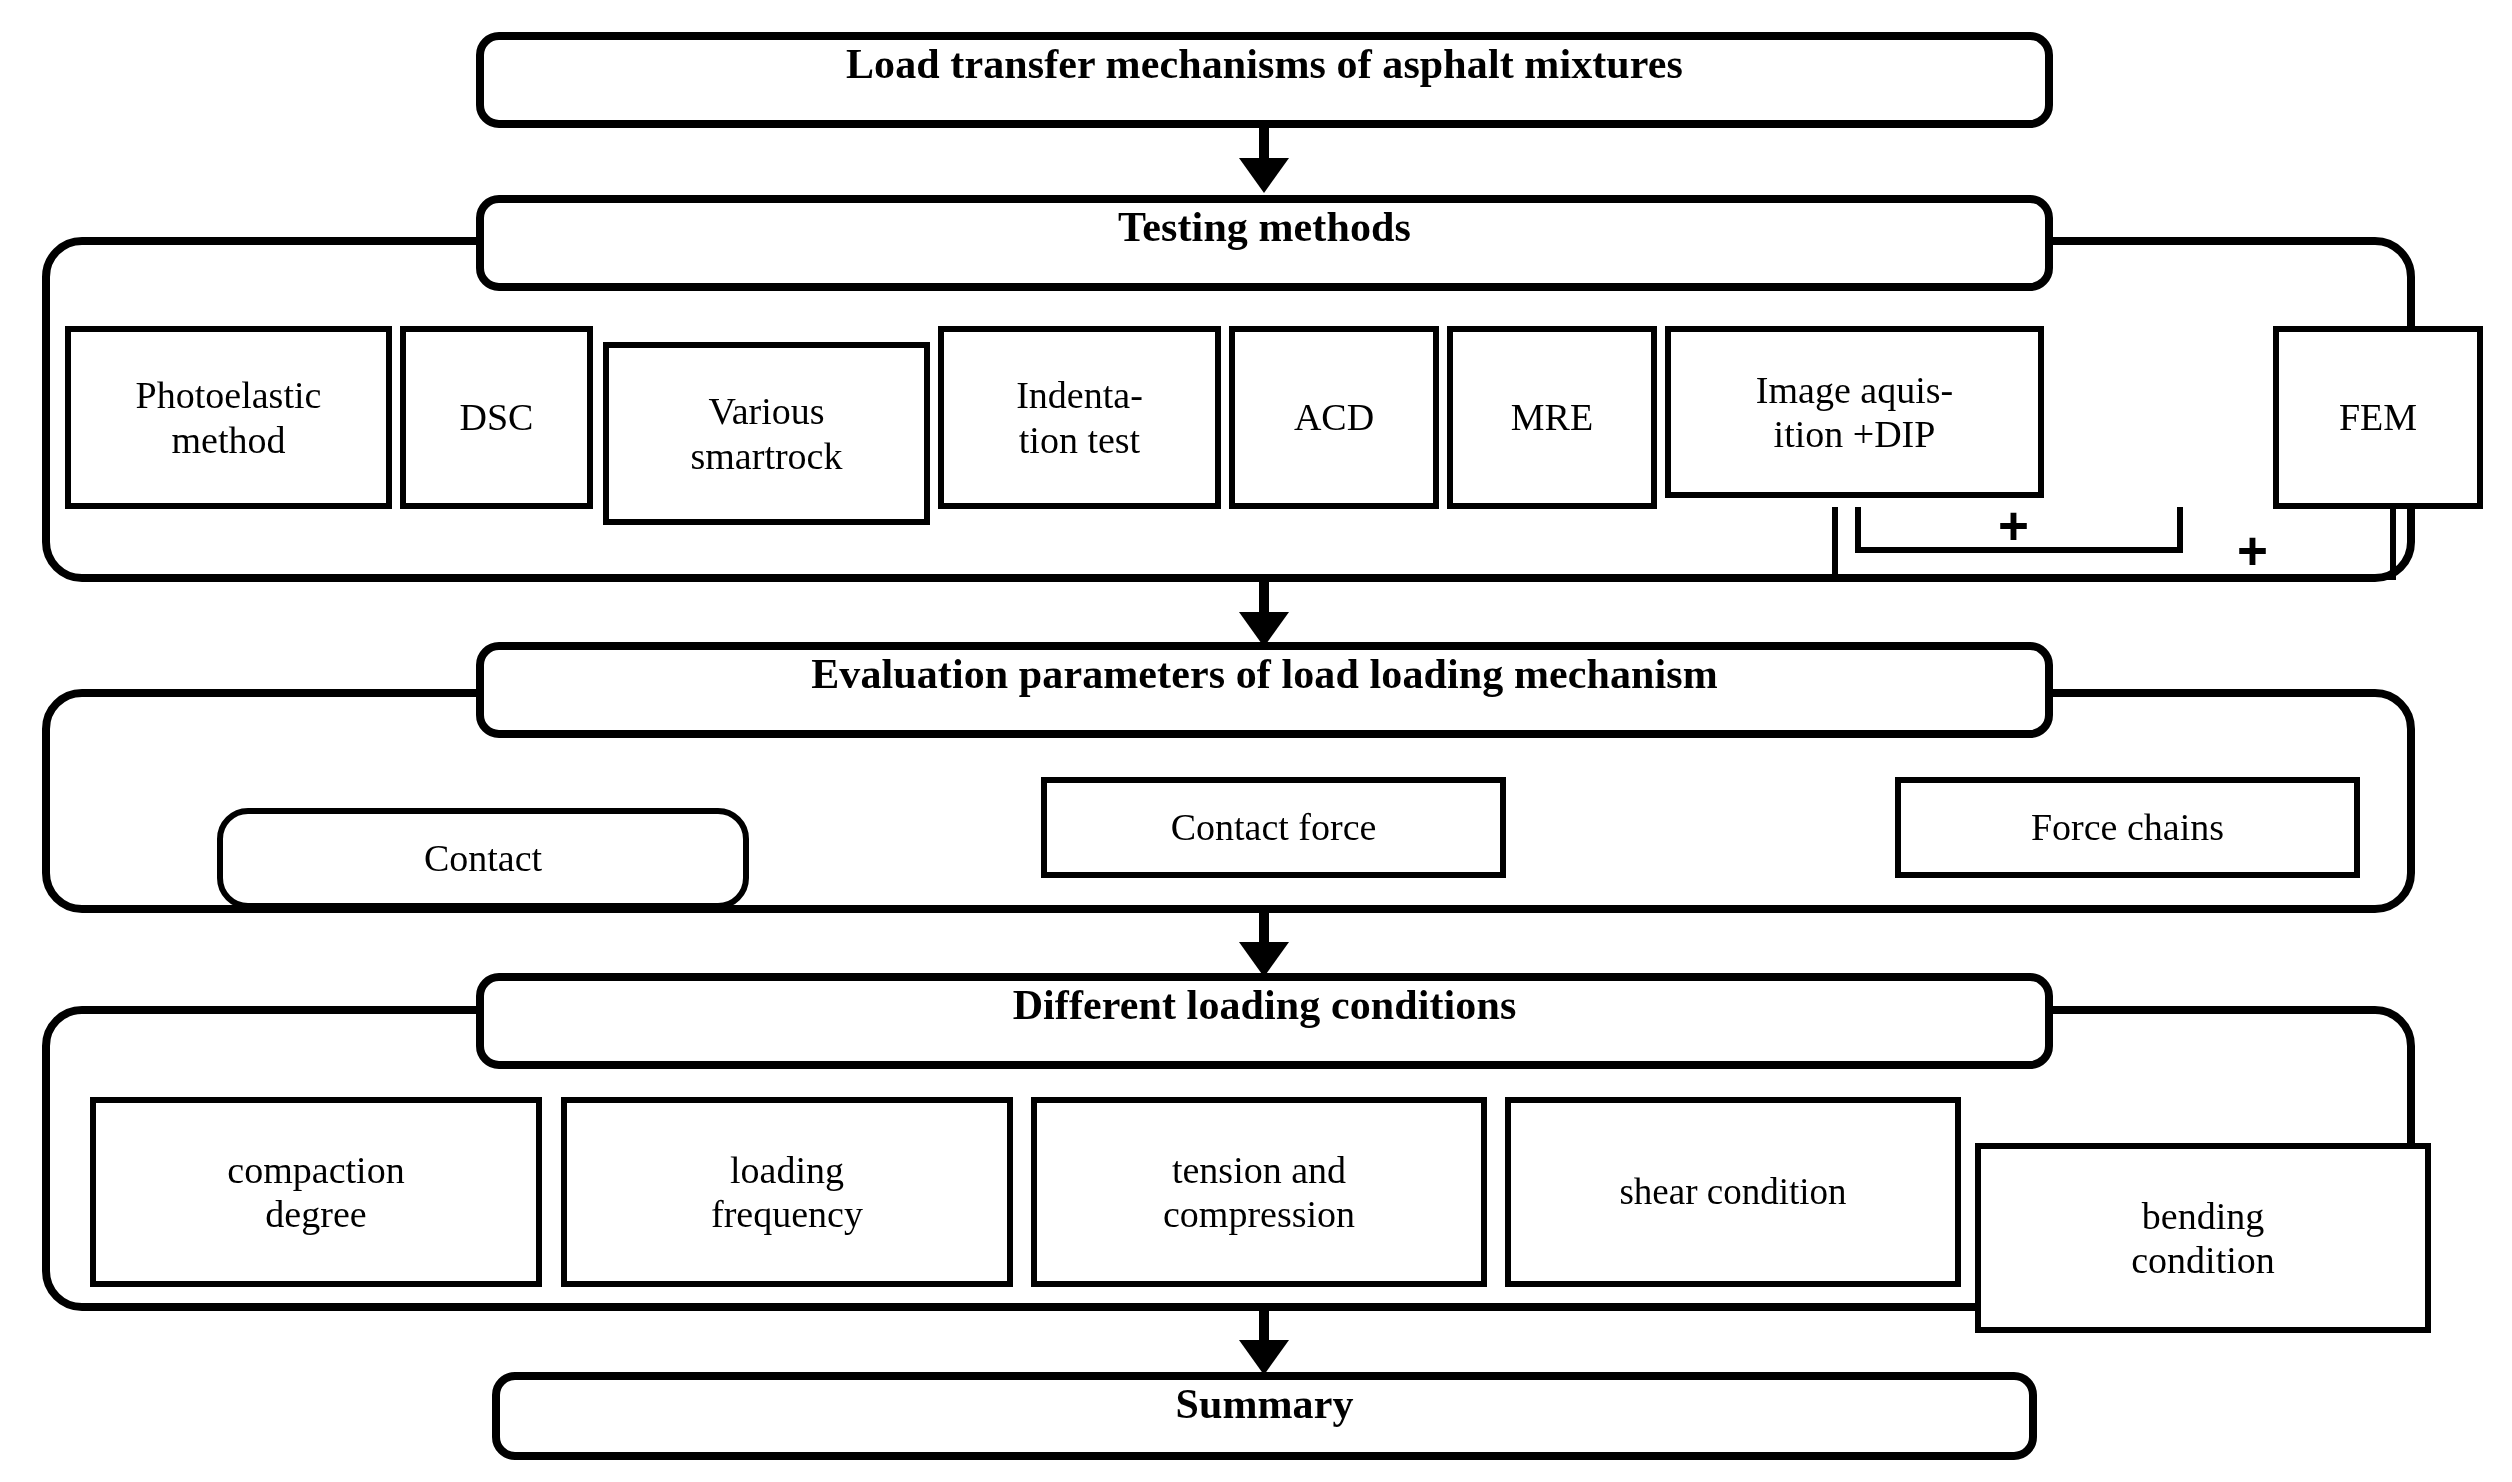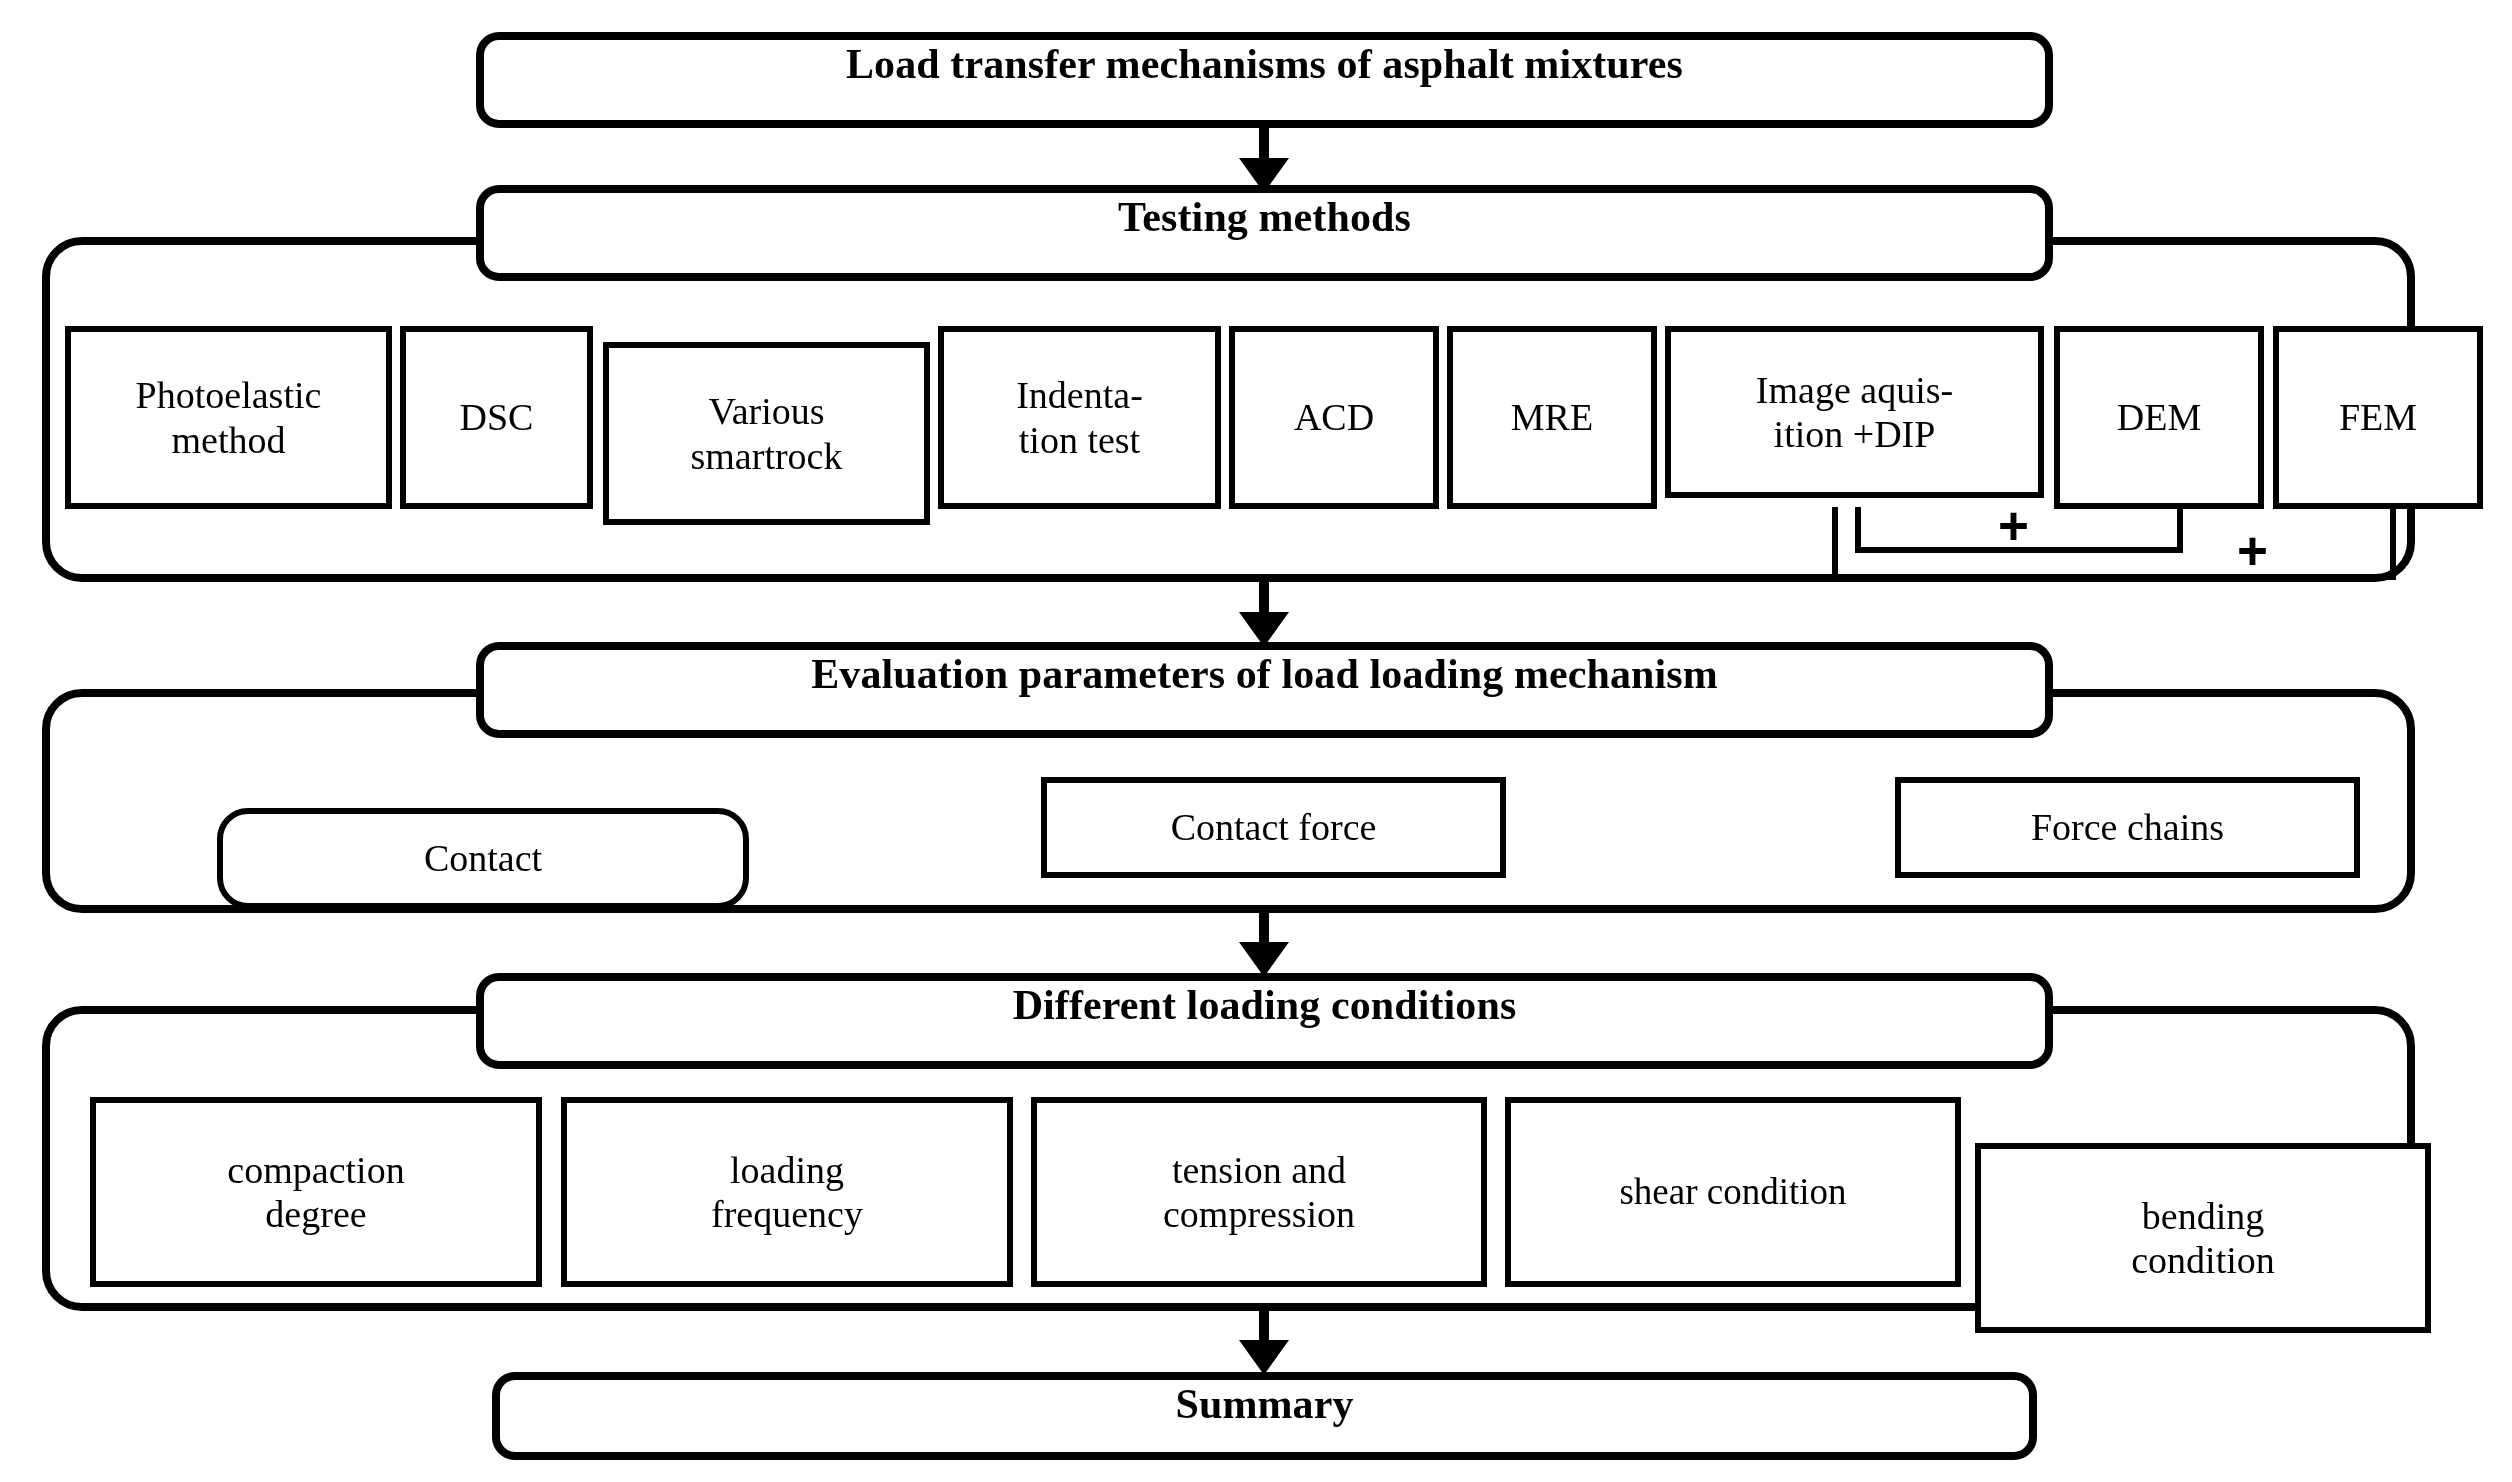--- a/index.html
+++ b/index.html
@@ -93,21 +93,21 @@
 
   <div class="rbox" style="left:476px; top:32px; width:1577px; height:96px;">
     <span class="title-text">Load transfer mechanisms of asphalt mixtures</span>
   </div>
 
   <div class="arrow-stem" style="left:1259px; top:128px; height:32px;"></div>
   <div class="arrow-head" style="left:1239px; top:158px;"></div>
 
   <div class="container" style="left:42px; top:237px; width:2373px; height:345px;"></div>
 
-  <div class="rbox" style="left:476px; top:185px; width:1577px; height:96px;">
+  <div class="rbox" style="left:476px; top:195px; width:1577px; height:96px;">
     <span class="title-text">Testing methods</span>
   </div>
 
   <div class="sqbox" style="left:65px; top:326px; width:327px; height:183px;">
     <span class="item-text">Photoelastic<br>method</span>
   </div>
 
   <div class="sqbox" style="left:400px; top:326px; width:193px; height:183px;">
     <span class="item-text">DSC</span>
   </div>
@@ -125,23 +125,20 @@
   </div>
 
   <div class="sqbox" style="left:1447px; top:326px; width:210px; height:183px;">
     <span class="item-text">MRE</span>
   </div>
 
   <div class="sqbox" style="left:1665px; top:326px; width:379px; height:172px;">
     <span class="item-text">Image aquis-<br>ition +DIP</span>
   </div>
 
-  <div class="sqbox" style="left:2054px; top:326px; width:210px; height:183px;">
-    <span class="item-text">DEM</span>
-  </div>
 
   <div class="sqbox" style="left:2273px; top:326px; width:210px; height:183px;">
     <span class="item-text">FEM</span>
   </div>
 
   <div class="brk-v" style="left:1855px; top:507px; height:46px;"></div>
   <div class="brk-h" style="left:1855px; top:547px; width:328px;"></div>
   <div class="brk-v" style="left:2177px; top:507px; height:46px;"></div>
   <div class="plus" style="left:1998px; top:499px;">+</div>
 

